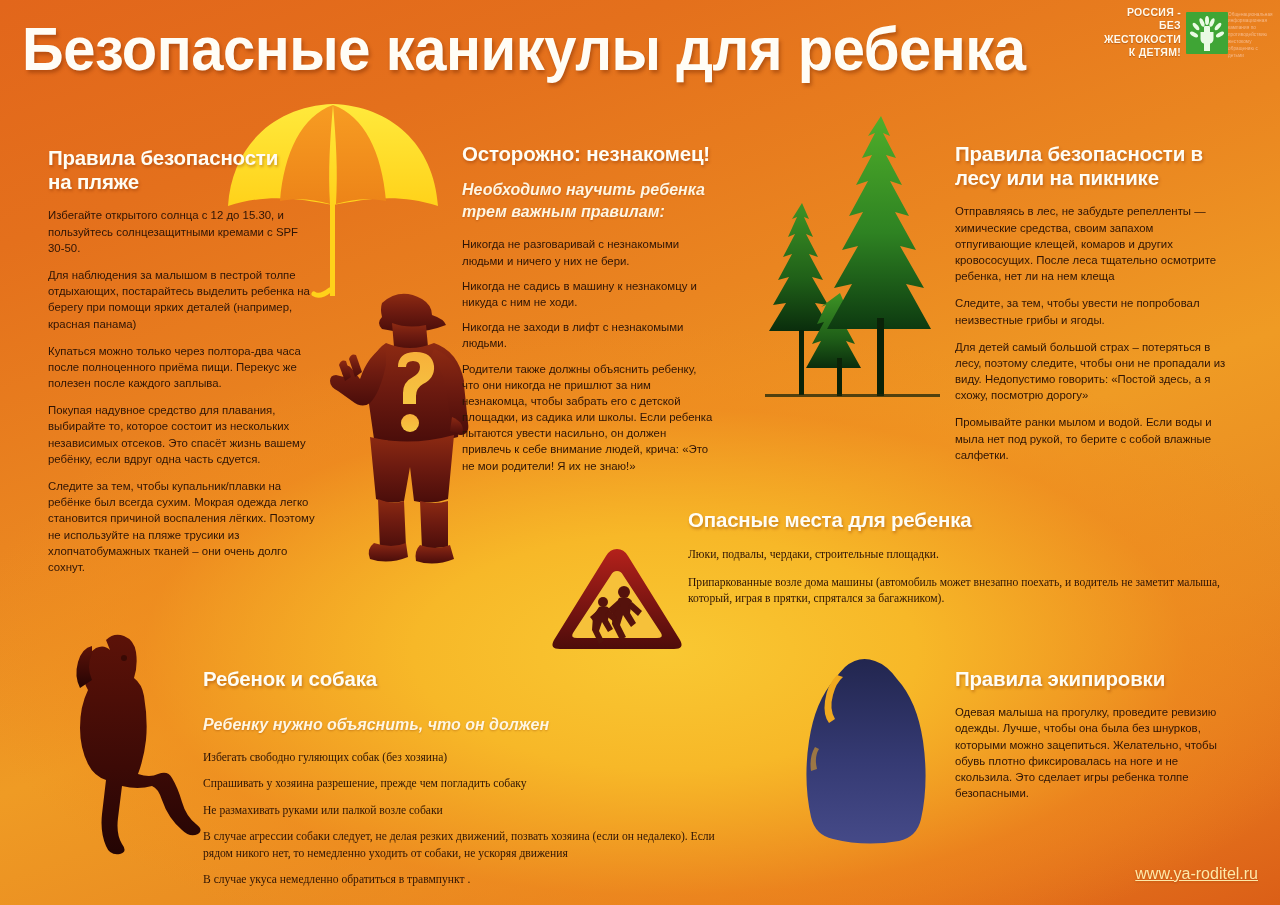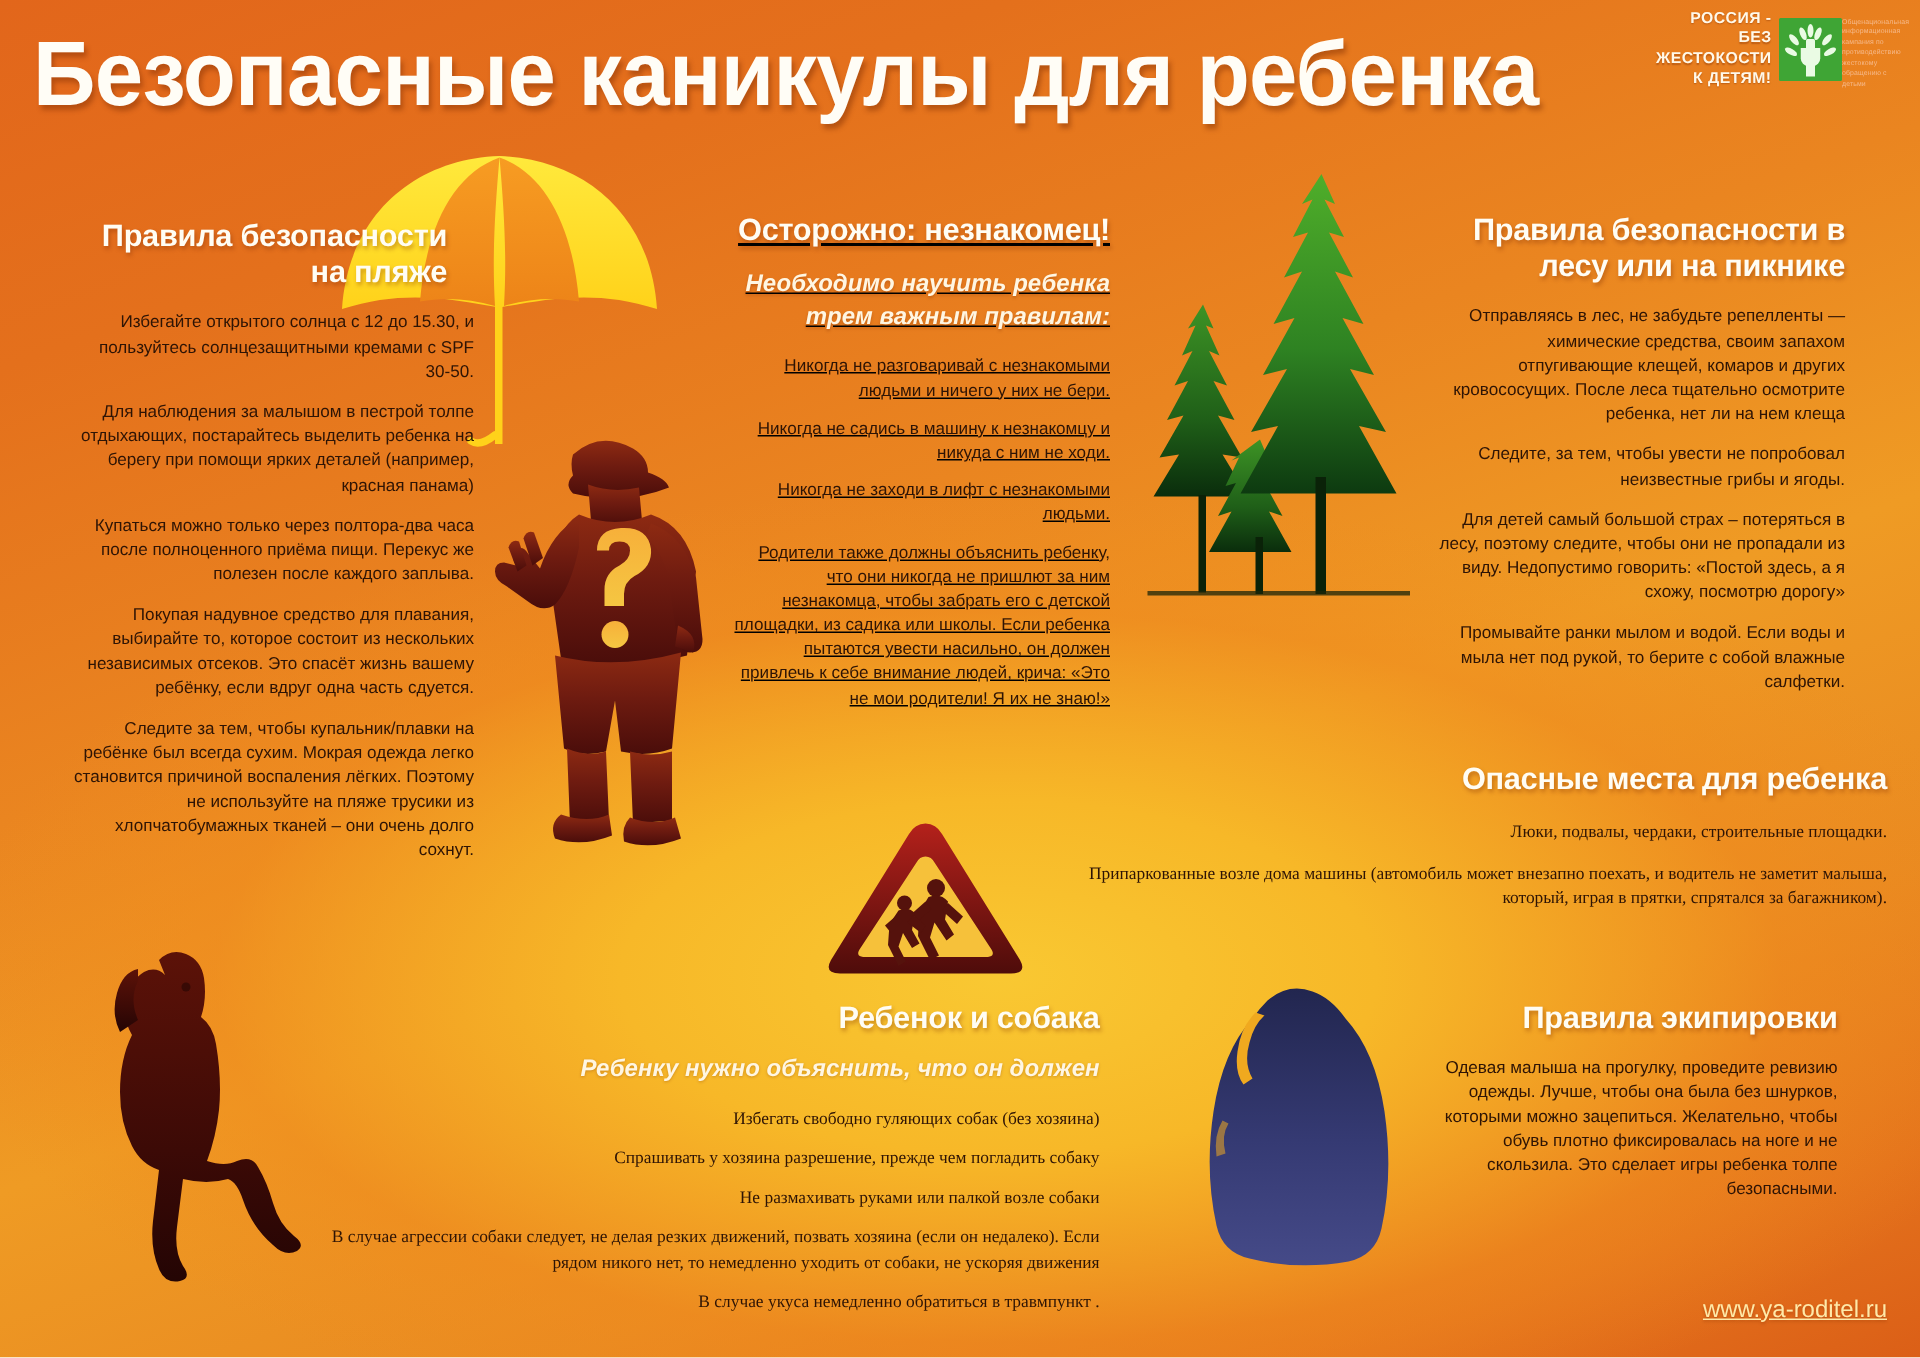--- a/index.html
+++ b/index.html
@@ -89,21 +89,21 @@
   }
   #logo-sub {
     margin-top: 3px; width: 128px;
     color: #f6b98a;
     font-size: 4.6px; line-height: 1.5;
     text-align: left;
     letter-spacing: 0.1px;
   }
 
   
-  .section { position: absolute; text-align: right; }
+  .section { position: absolute; }
   .sec-title {
     color: #fffdf4;
     font-weight: bold;
     font-size: 20.5px;
     line-height: 1.18;
     text-shadow: 1px 2px 3px rgba(120,40,0,0.38);
     margin-bottom: 13px;
     letter-spacing: -0.2px;
   }
   .sec-sub {
@@ -119,29 +119,29 @@
     color: #2e1405;
     font-size: 11.4px;
     line-height: 1.42;
     margin-bottom: 11px;
   }
   .para:last-child { margin-bottom: 0; }
   .tight .para { margin-bottom: 9px; }
 
   
   #sec-beach   { left: 48px;  top: 146px; width: 268px; }
-  #sec-stranger{ left: 488px; top: 142px; width: 252px; text-decoration: underline; }
+  #sec-stranger{ left: 462px; top: 142px; width: 252px; }
   #sec-forest  { left: 955px; top: 142px; width: 275px; }
   #sec-danger  { left: 688px; top: 508px; width: 570px; }
   #sec-dog     { left: 203px; top: 667px; width: 530px; }
   #sec-gear    { left: 955px; top: 667px; width: 270px; }
 
   #sec-beach .sec-title { width: 250px; }
   #sec-danger .sec-title { margin-bottom: 15px; }
-  #sec-dog .sec-title { margin-bottom: 11px; }
+  #sec-dog .sec-title { margin-bottom: 23px; }
   #sec-danger .para, #sec-dog .para { font-size: 11.6px; font-family: Liberation Serif, serif; }
   #sec-dog .para { margin-bottom: 10px; }
 
   
   #site {
     position: absolute; right: 22px; bottom: 22px;
     color: #ffe9a8; font-size: 16px;
     text-decoration: underline;
     text-shadow: 0 1px 2px rgba(120,40,0,0.35);
     cursor: pointer;

